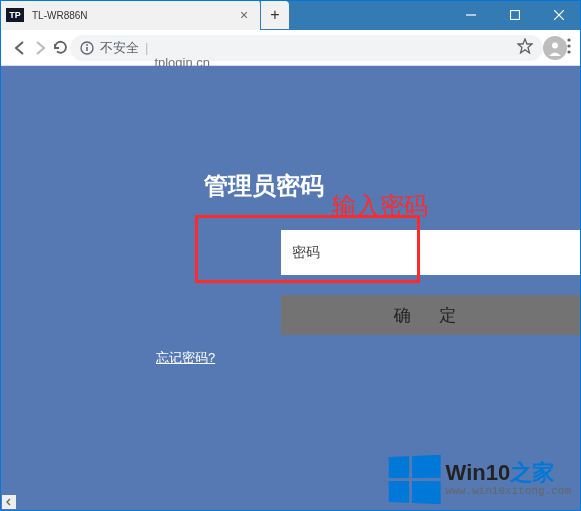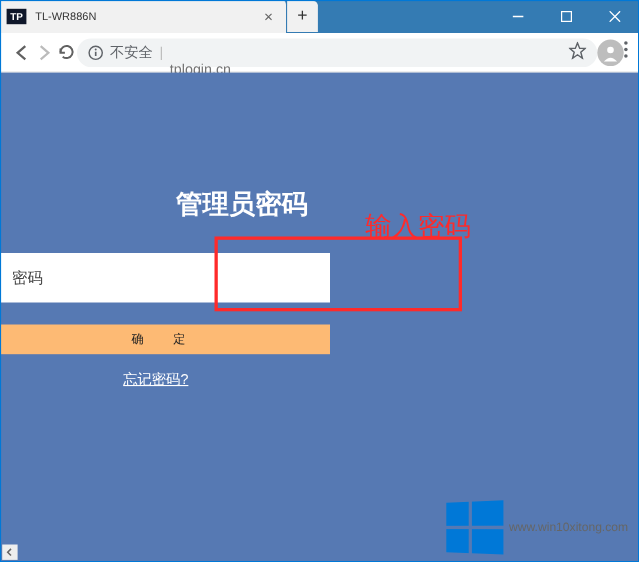--- a/index.html
+++ b/index.html
@@ -22,43 +22,43 @@
   .omnibox { flex: 1; height: 26px; background: #f1f3f4; border-radius: 13px; display: flex; align-items: center; padding: 0 10px; gap: 6px; font-size: 13px; color: #5f6368; }
   .omnibox .insec { color: #5f6368; }
   .omnibox .divider { color: #bbb; }
   .omnibox .url { color: #737373; margin-top: 29px; }
   .omnibox .star { margin-left: auto; color: #5f6368; }
   .avatar { width: 24px; height: 24px; border-radius: 50%; background: #bdbdbd; display: flex; align-items: center; justify-content: center; color: #fff; }
   .menu-dots { color: #5f6368; font-size: 16px; letter-spacing: 0; }
 
   
   .page { position: relative; height: calc(511px - 30px - 36px); background: #5679b3; overflow: hidden; }
-  .login-wrap { position: absolute; top: 104px; left: 0; right: 0; display: flex; flex-direction: column; align-items: flex-start; }
+  .login-wrap { position: absolute; top: 104px; left: 0; right: 0; display: flex; flex-direction: column; align-items: flex-end; padding-left: 44px; }
   .login-title { color: #fff; font-size: 24px; font-weight: bold; align-self: flex-start; margin-left: 160px; margin-bottom: 28px; }
 
   .pw-row { width: 300px; height: 45px; background: #fff; display: flex; align-items: center; }
   .pw-label { width: 50px; text-align: center; font-size: 14px; color: #444; }
   .pw-input { flex: 1; height: 100%; border: none; outline: none; font-size: 14px; color: #333; padding: 0 8px; }
   .pw-input::placeholder { color: #bdbdbd; }
 
-  .confirm-btn { width: 300px; height: 27px; background: #fdba74; border: none; margin-top: 20px; font-size: 11px; letter-spacing: 12px; color: #222; cursor: pointer; }
+  .confirm-btn { width: 300px; height: 40px; background: #737373; border: none; margin-top: 20px; font-size: 17px; letter-spacing: 12px; color: #222; cursor: pointer; }
   .forgot { margin-top: 14px; color: #ffffff; font-size: 13px; text-decoration: underline; align-self: flex-start; margin-left: 112px; cursor: pointer; }
 
   
   .annot-box { position: absolute; border: 3px solid #ff2a2a; pointer-events: none; }
   .annot-label { position: absolute; color: #ff2a2a; font-size: 24px; font-family: "SimSun", serif; pointer-events: none; }
 
   
   .watermark { position: absolute; right: 6px; bottom: 6px; display: flex; align-items: center; gap: 6px; background: rgba(255,255,255,0); padding: 2px 4px; }
   .win-logo { display: grid; grid-template-columns: 22px 28px; grid-template-rows: 22px 22px; gap: 3px; transform: perspective(120px) rotateY(-12deg); }
   .win-logo div { background: #0078d7; }
   .wm-text { display: flex; flex-direction: column; line-height: 1; }
   .wm-big { font-size: 22px; font-weight: bold; color: #222; }
   .wm-big .zh { color: #0078d7; }
-  .wm-url { font-size: 11px; color: #666; margin-top: 2px; }
+  .wm-url { font-size: 11px; color: #666; margin-top: 2px; font-family: Liberation Mono, monospace; }
 
   
   .scroll-arrow { position: absolute; left: 2px; bottom: 2px; width: 14px; height: 14px; background: #eee; display: flex; align-items: center; justify-content: center; color: #666; font-size: 10px; }
 
   
   .frame { position: absolute; inset: 0; border: 1px solid #0078d7; pointer-events: none; }
 </style>
 </head>
 <body>
 
@@ -156,18 +156,19 @@
   </div>
 
   <div class="watermark">
     <div class="win-logo">
       <div></div>
         <div></div>
         <div></div>
         <div></div>
     </div>
     <div class="wm-text">
+      <div class="wm-big"><span>Win10</span><span class="zh">之家</span></div>
       <div class="wm-url">www.win10xitong.com</div>
     </div>
   </div>
 </div>
 
 <div class="frame"></div>
 
 </body></html>

